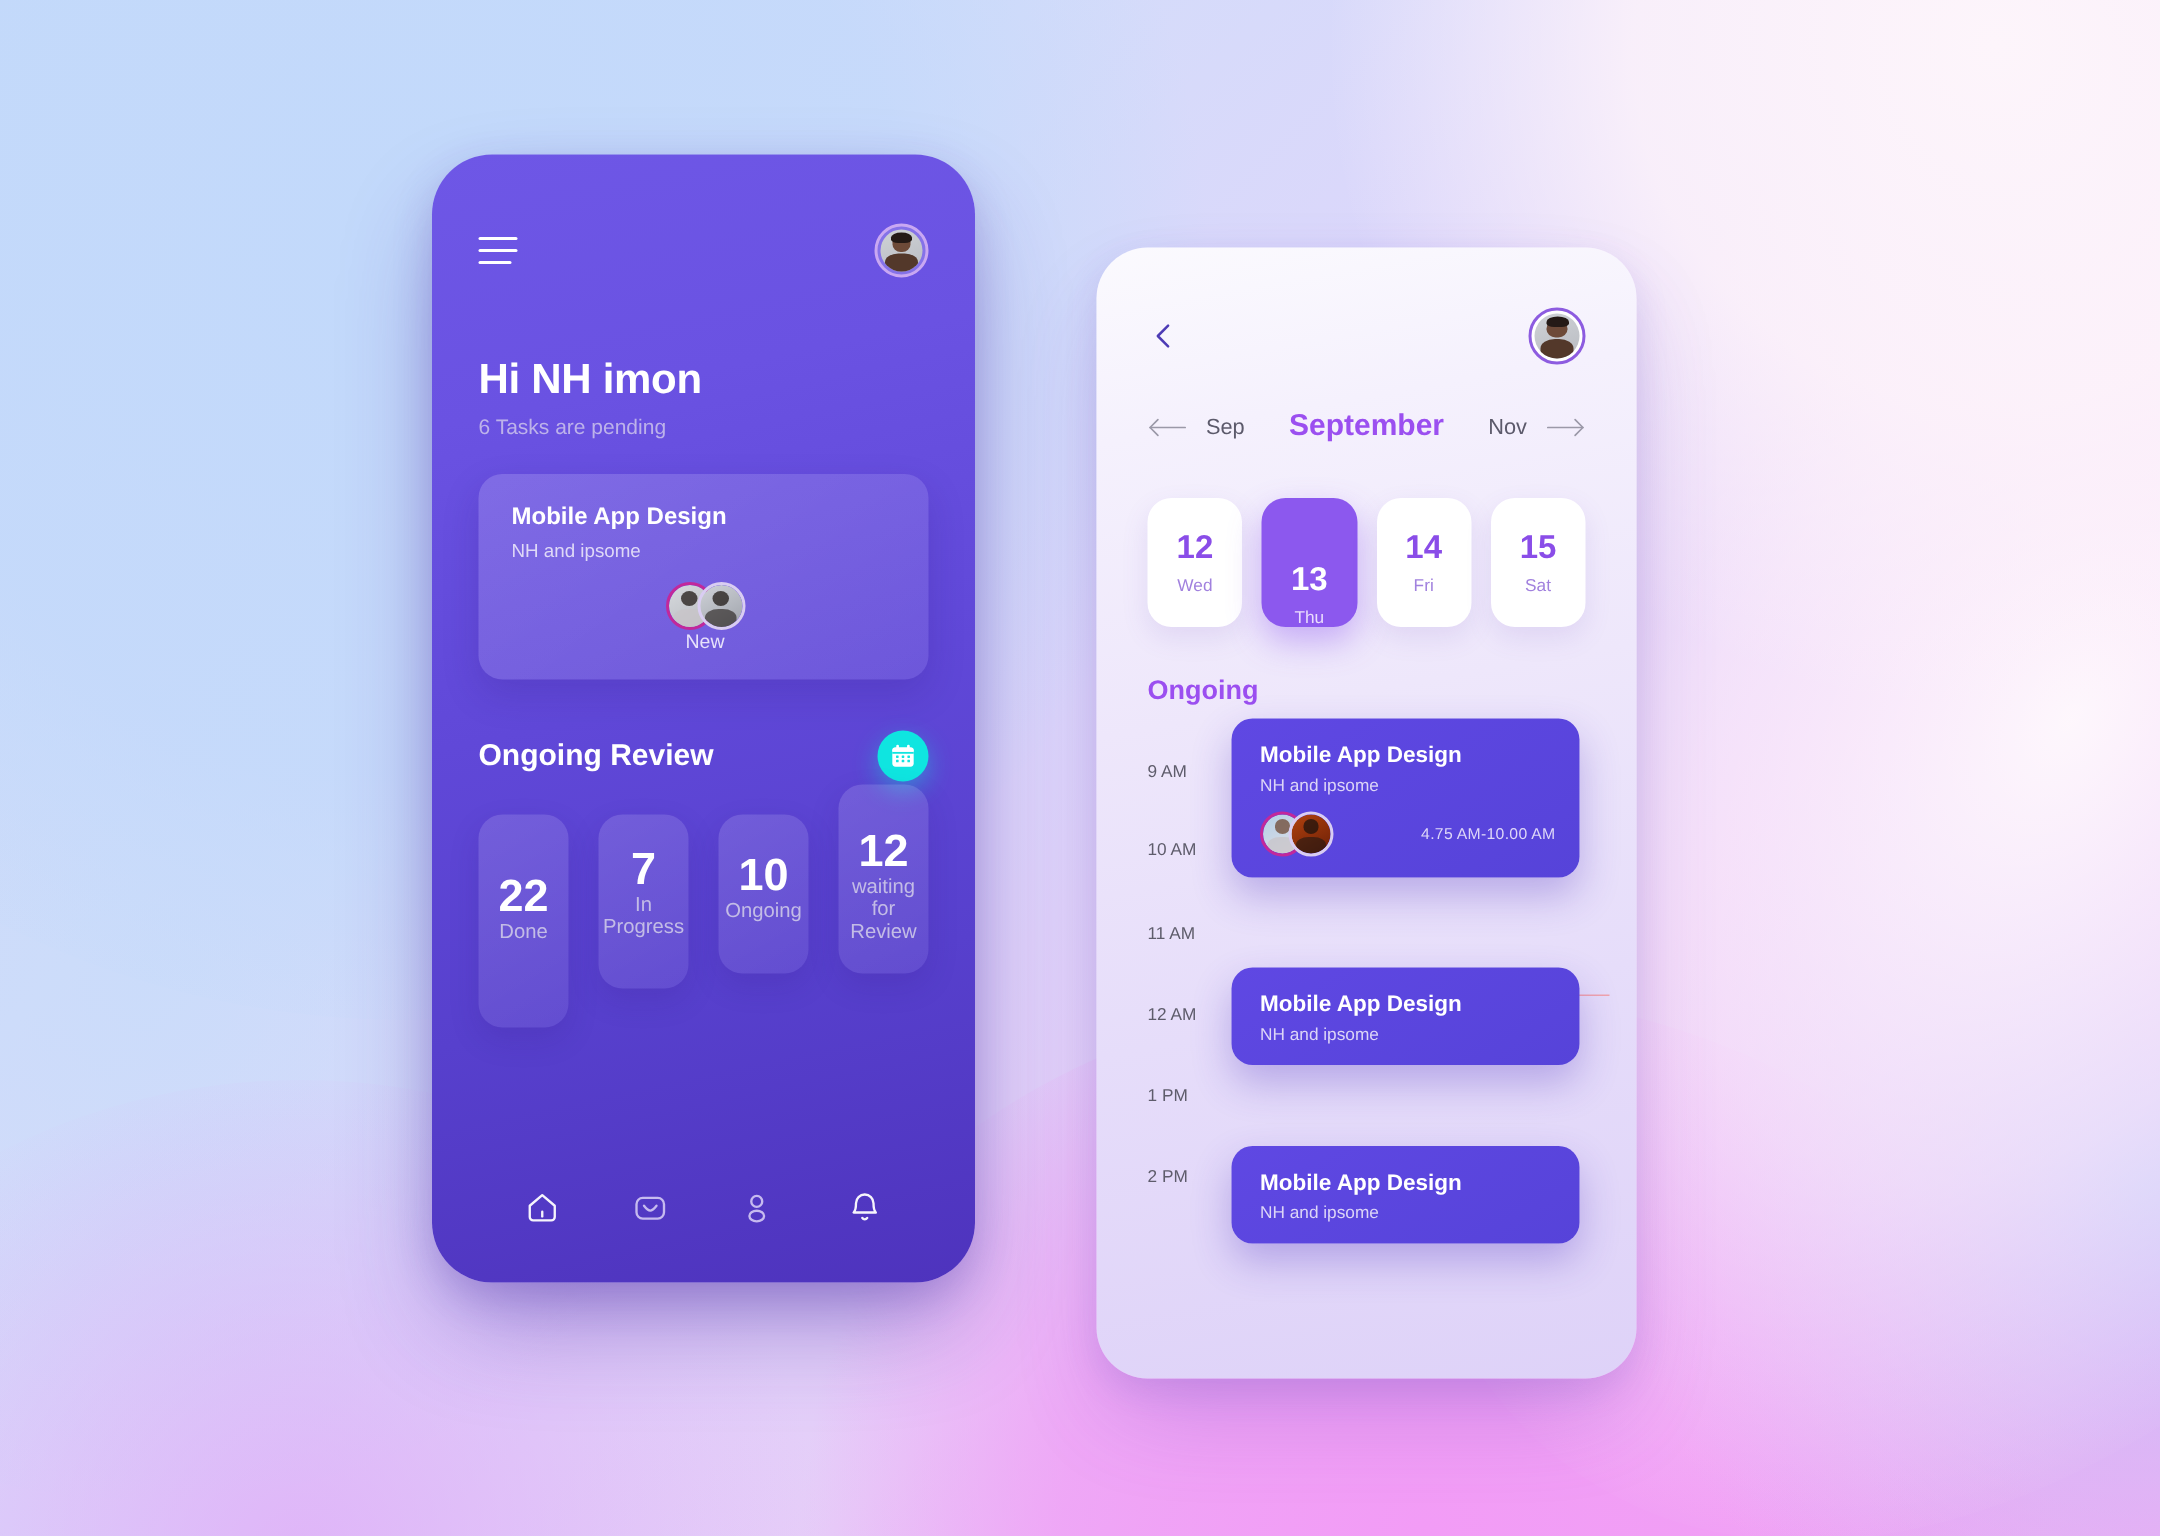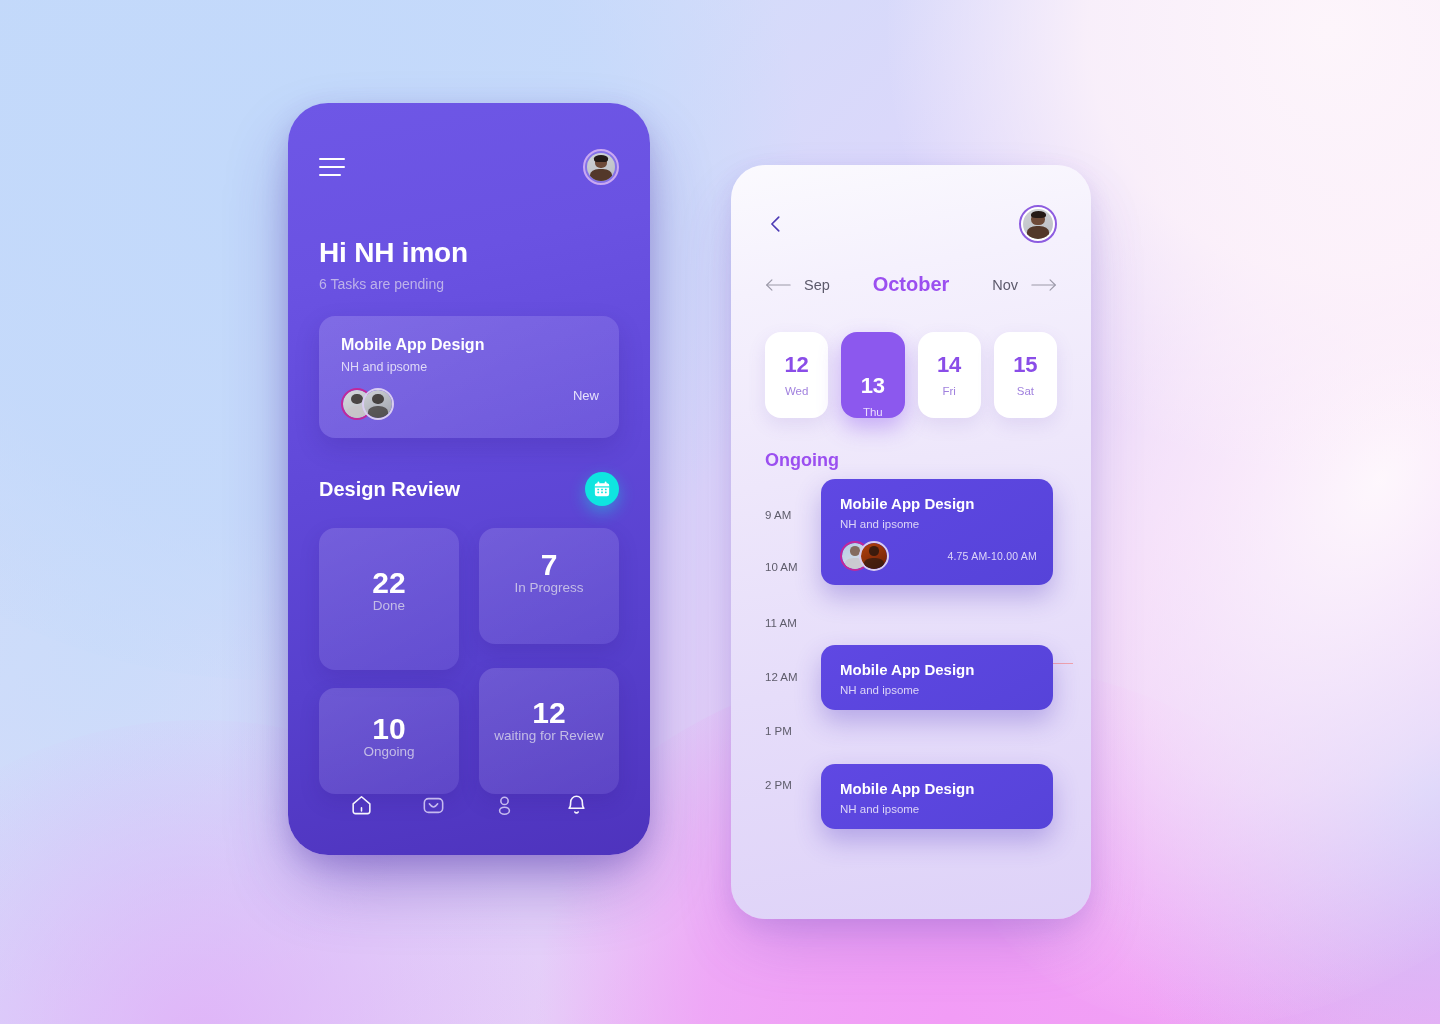--- a/index.html
+++ b/index.html
@@ -68,21 +68,21 @@
   #greeting-title { font-size:28px; font-weight:bold; color:#ffffff; letter-spacing:-0.2px; }
   #greeting-sub   { font-size:14px; color:#bdb2ea; margin-top:7px; }
 
   #featured-card {
     margin-top:24px; border-radius:16px; padding:20px 20px 18px 22px;
     background:linear-gradient(145deg, rgba(255,255,255,0.155), rgba(255,255,255,0.085));
     box-shadow:0 10px 24px rgba(46,22,120,0.18);
   }
   .fc-title { font-size:16px; font-weight:bold; color:#ffffff; }
   .fc-sub   { font-size:12.5px; color:#dfd9f7; margin-top:6px; }
-  .fc-row   { display:flex; align-items:flex-start; justify-content:space-between; margin-top:14px; }
+  .fc-row   { display:flex; align-items:center; justify-content:space-between; margin-top:14px;flex-direction:column; }
   .fc-badge { font-size:13px; color:#e7e2fb; }
 
   .stack { display:flex; align-items:center; }
   .stack .sa { border-radius:50%; position:relative; overflow:hidden; }
   .stack .sa + .sa { margin-left:-11px; }
   .ring-pink { border:2px solid #c2289b; }
   .ring-lav  { border:2px solid #d9cdf2; }
   .sa-inner { width:100%; height:100%; border-radius:50%; overflow:hidden; position:relative; }
 
   .ph1 { background:linear-gradient(150deg,#d7dade,#b7babf); }
@@ -97,21 +97,21 @@
   .tiny-body{ position:absolute; width:74%; height:46%; left:13%; bottom:-4%; border-radius:44% 44% 10% 10%; background:rgba(30,24,20,0.6); }
   .tiny-head.lt{ background:rgba(120,88,70,0.85); }
   .tiny-body.lt{ background:rgba(200,196,200,0.75); }
 
   #review-head { display:flex; align-items:center; justify-content:space-between; margin-top:34px; }
   #review-title{ font-size:20px; font-weight:bold; color:#ffffff; }
   #calendar-btn{ width:34px; height:34px; border-radius:50%; background:#0fe5e0;
                  display:flex; align-items:center; justify-content:center;
                  box-shadow:0 6px 16px rgba(15,229,224,0.42); cursor:pointer; }
 
-  #stat-grid { margin-top:22px; display:grid; grid-template-columns:1fr 1fr; gap:18px 20px;
+  #stat-grid { margin-top:22px; display:grid; grid-template-columns:1fr 1fr 1fr 1fr; gap:18px 20px;
                grid-template-rows:auto auto; align-items:start; }
   .stat-card { border-radius:16px; text-align:center;
                background:linear-gradient(150deg, rgba(255,255,255,0.135), rgba(255,255,255,0.07));
                box-shadow:0 8px 20px rgba(45,22,118,0.15); }
   .stat-num { font-size:30px; font-weight:bold; color:#ffffff; line-height:1; }
   .stat-lbl { font-size:13.5px; color:#c3bce6; }
   .s-done   { height:142px; padding-top:40px; }
   .s-prog   { height:116px; padding-top:22px; margin-top:0; }
   .s-ongo   { height:106px; padding-top:26px; }
   .s-wait   { height:126px; padding-top:30px; margin-top:-20px; }
@@ -225,21 +225,21 @@
                 <div class="tiny-body"></div>
                 <div class="tiny-head"></div>
               </div>
           </div>
         </div>
         <div class="fc-badge">New</div>
       </div>
     </div>
 
     <div id="review-head">
-      <div id="review-title">Design Review</div>
+      <div id="review-title">Ongoing Review</div>
       <div id="calendar-btn">
         <svg width="18" height="18" viewBox="0 0 24 24">
           <rect x="2.5" y="4.5" width="19" height="17" rx="3" fill="#ffffff"></rect>
           <rect x="2.5" y="4.5" width="19" height="4.6" rx="2.2" fill="#ffffff"></rect>
           <rect x="6" y="2" width="2.4" height="4.6" rx="1.2" fill="#ffffff"></rect>
           <rect x="15.6" y="2" width="2.4" height="4.6" rx="1.2" fill="#ffffff"></rect>
           <rect x="2.5" y="8.4" width="19" height="1.6" fill="#0fe5e0"></rect>
           <g fill="#0fe5e0">
             <rect x="5.8" y="11.6" width="2.3" height="2.1" rx="0.5"></rect>
             <rect x="10.85" y="11.6" width="2.3" height="2.1" rx="0.5"></rect>
@@ -316,21 +316,21 @@
   </div>
 
   <div id="month-nav">
     <div class="mn-side">
       <svg width="26" height="14" viewBox="0 0 30 16" fill="none" stroke="#9b99a8" stroke-width="1.3" stroke-linecap="round" stroke-linejoin="round" class="arrow-svg">
         <path d="M29 8H2"></path>
           <path d="M8 2 2 8l6 6"></path>
       </svg>
       <span class="mn-lbl">Sep</span>
     </div>
-    <div id="month-current">October</div>
+    <div id="month-current">September</div>
     <div class="mn-side">
       <span class="mn-lbl">Nov</span>
       <svg width="26" height="14" viewBox="0 0 30 16" fill="none" stroke="#9b99a8" stroke-width="1.3" stroke-linecap="round" stroke-linejoin="round" class="arrow-svg">
         <path d="M1 8h27"></path>
           <path d="M22 2l6 6-6 6"></path>
       </svg>
     </div>
   </div>
 
   <div id="day-strip">

